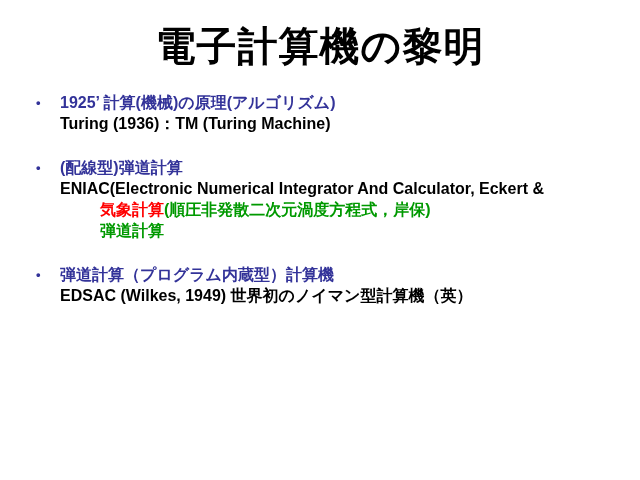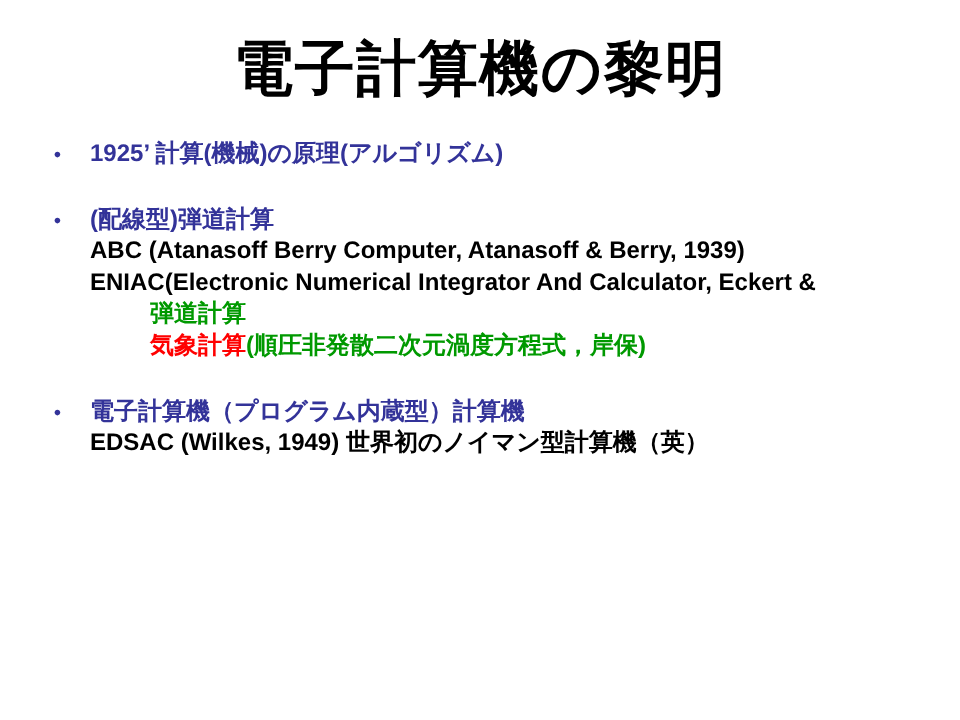--- a/index.html
+++ b/index.html
@@ -59,37 +59,37 @@
 
   <div class="title">電子計算機の黎明</div>
 
   <div class="content">
 
     <div class="section">
       <div class="line heading">
         <span class="bullet">•</span>
         <span>1925’ 計算(機械)の原理(アルゴリズム)</span>
       </div>
+      <div class="line">Turing (1936)：TM (Turing Machine)</div>
     </div>
 
     <div class="section">
       <div class="line heading">
         <span class="bullet">•</span>
         <span>(配線型)弾道計算</span>
       </div>
-      <div class="line">ABC (Atanasoff Berry Computer, Atanasoff &amp; Berry, 1939)</div>
       <div class="line">ENIAC(Electronic Numerical Integrator And Calculator, Eckert &amp;</div>
-      <div class="line indent c-green">弾道計算</div>
       <div class="line indent">
         <span class="c-red">気象計算</span><span class="c-green">(順圧非発散二次元渦度方程式，岸保)</span>
       </div>
+      <div class="line indent c-green">弾道計算</div>
     </div>
 
     <div class="section">
       <div class="line heading">
         <span class="bullet">•</span>
-        <span>電子計算機（プログラム内蔵型）計算機</span>
+        <span>弾道計算（プログラム内蔵型）計算機</span>
       </div>
       <div class="line">EDSAC (Wilkes, 1949) 世界初のノイマン型計算機（英）</div>
     </div>
 
   </div>
 </div>
 
 </body></html>

